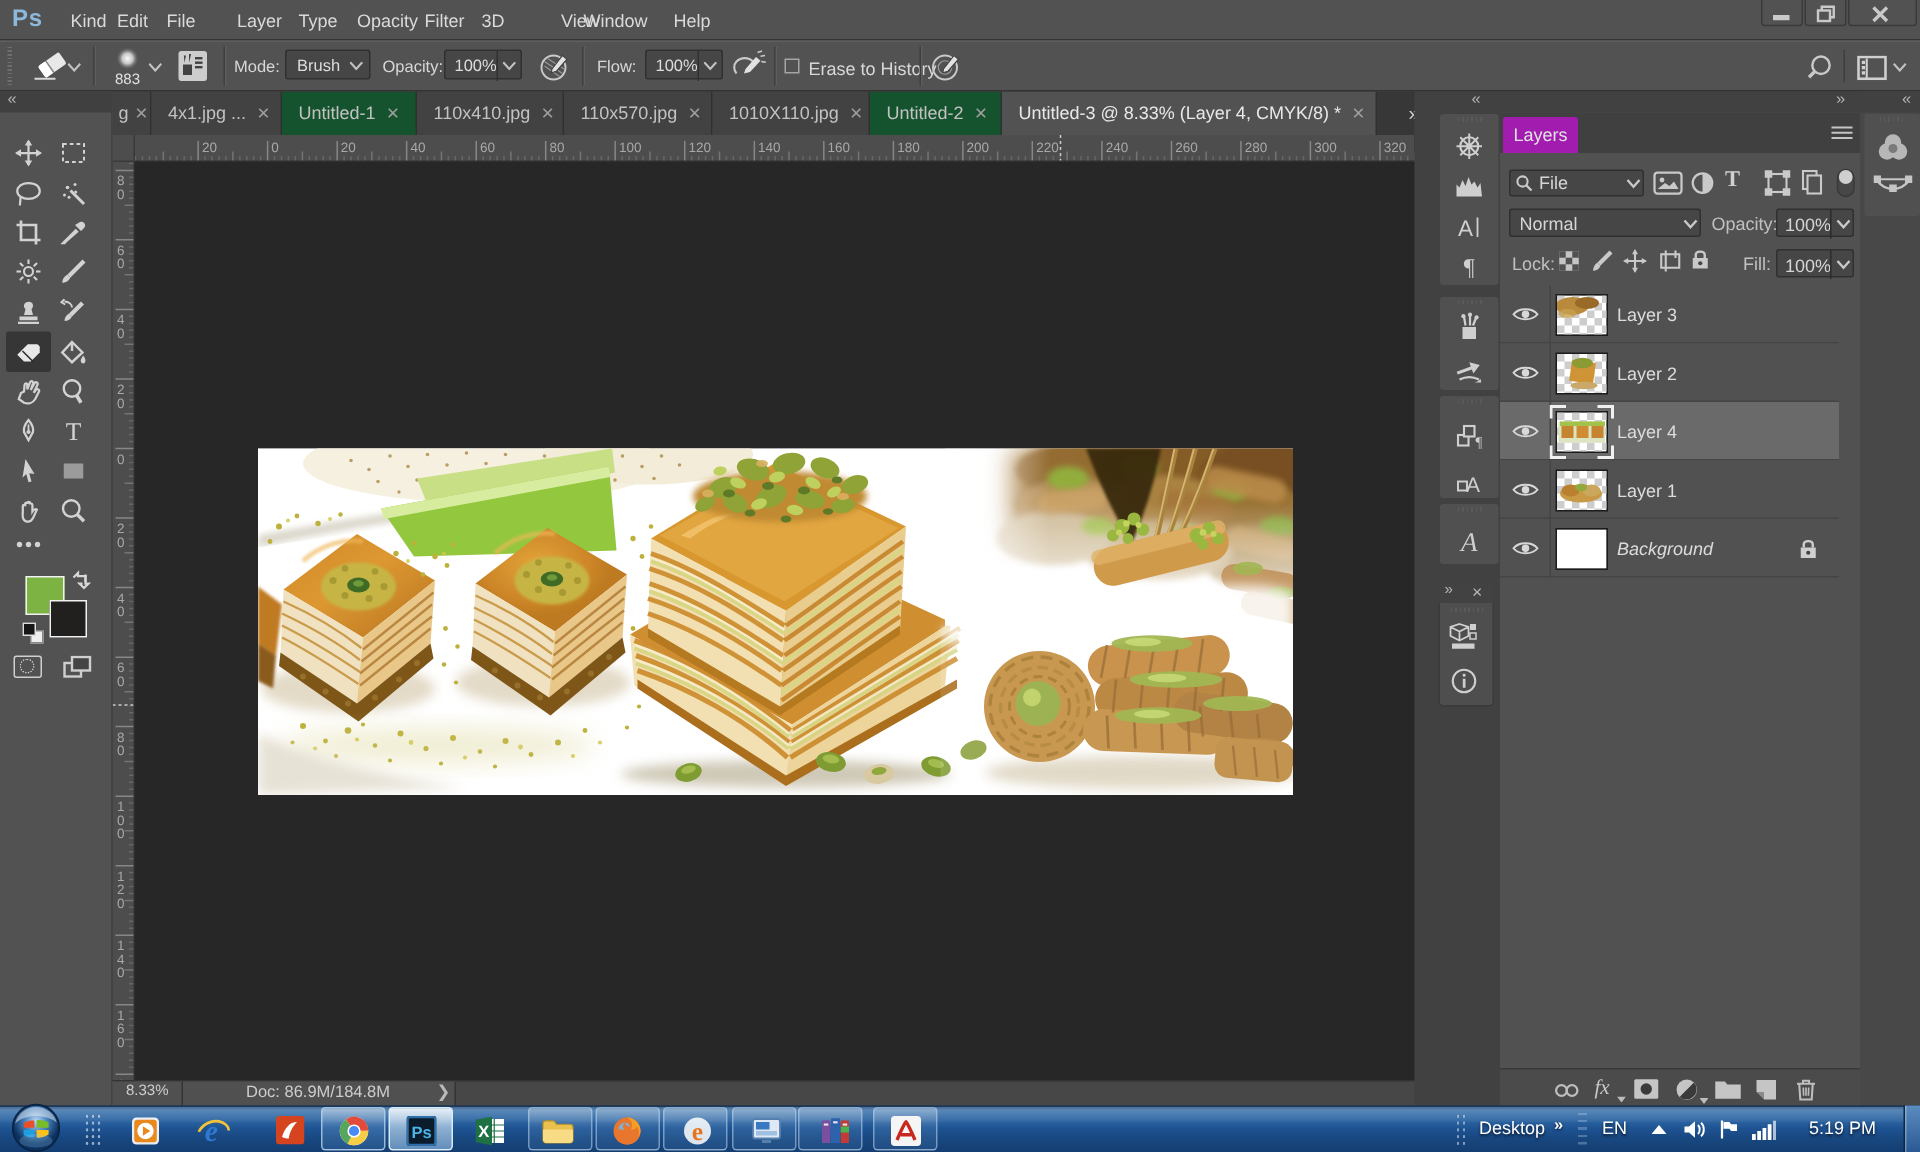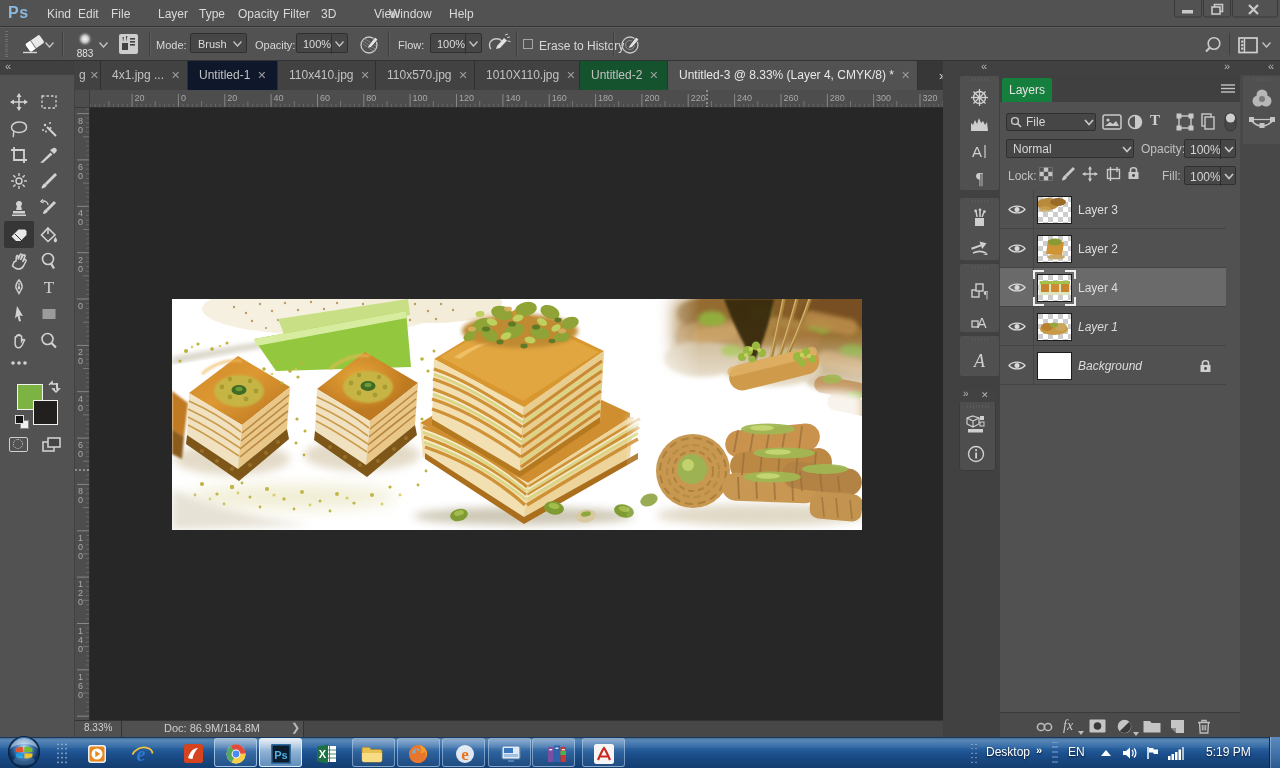--- a/index.html
+++ b/index.html
@@ -854,21 +854,21 @@
     <text x="3" y="636.2" font-size="9" fill="#a8a8a8" font-family="Liberation Sans, sans-serif">0</text>
     <line x1="11" y1="612.8" x2="15" y2="612.8" stroke="#666666" stroke-width="1"></line>
     <line x1="0" y1="362" x2="15" y2="362" stroke="#cccccc" stroke-width="1" stroke-dasharray="2,2"></line>
     <line x1="14.5" y1="0" x2="14.5" y2="612" stroke="#303030" stroke-width="1"></line>
   </svg>
 <div style="position:absolute;left:75px;top:90px;width:15px;height:18px;background:#4d4d4d;border-right:1px solid #3a3a3a;border-bottom:1px solid #3a3a3a"></div>
 
 <div style="position:absolute;left:75px;top:61px;width:868px;height:29px;background:#373737"></div>
 <div style="position:absolute;left:75px;top:61px;width:26px;height:29px;background:#424242;border-right:1px solid #303030;color:#c2c2c2;font-size:12px;line-height:29px;overflow:hidden;white-space:nowrap"><span style="padding-left:4px">g</span><span style="margin-left:4px;color:#9d9d9d;font-size:11px">✕</span></div>
 <div style="position:absolute;left:101px;top:61px;width:87px;height:29px;background:#424242;border-right:1px solid #303030;color:#c2c2c2;font-size:12px;line-height:29px;overflow:hidden;white-space:nowrap"><span style="padding-left:11px">4x1.jpg ...</span><span style="margin-left:7px;color:#9d9d9d;font-size:11px">✕</span></div>
-<div style="position:absolute;left:188px;top:61px;width:90px;height:29px;background:#0f172a;border-right:1px solid #303030;color:#c2c2c2;font-size:12px;line-height:29px;overflow:hidden;white-space:nowrap"><span style="padding-left:11px">Untitled-1</span><span style="margin-left:7px;color:#9d9d9d;font-size:11px">✕</span></div>
+<div style="position:absolute;left:188px;top:61px;width:90px;height:29px;background:#14532d;border-right:1px solid #303030;color:#c2c2c2;font-size:12px;line-height:29px;overflow:hidden;white-space:nowrap"><span style="padding-left:11px">Untitled-1</span><span style="margin-left:7px;color:#9d9d9d;font-size:11px">✕</span></div>
 <div style="position:absolute;left:278px;top:61px;width:98px;height:29px;background:#424242;border-right:1px solid #303030;color:#c2c2c2;font-size:12px;line-height:29px;overflow:hidden;white-space:nowrap"><span style="padding-left:11px">110x410.jpg</span><span style="margin-left:7px;color:#9d9d9d;font-size:11px">✕</span></div>
 <div style="position:absolute;left:376px;top:61px;width:99px;height:29px;background:#424242;border-right:1px solid #303030;color:#c2c2c2;font-size:12px;line-height:29px;overflow:hidden;white-space:nowrap"><span style="padding-left:11px">110x570.jpg</span><span style="margin-left:7px;color:#9d9d9d;font-size:11px">✕</span></div>
 <div style="position:absolute;left:475px;top:61px;width:105px;height:29px;background:#424242;border-right:1px solid #303030;color:#c2c2c2;font-size:12px;line-height:29px;overflow:hidden;white-space:nowrap"><span style="padding-left:11px">1010X110.jpg</span><span style="margin-left:7px;color:#9d9d9d;font-size:11px">✕</span></div>
 <div style="position:absolute;left:580px;top:61px;width:88px;height:29px;background:#14532d;border-right:1px solid #303030;color:#c2c2c2;font-size:12px;line-height:29px;overflow:hidden;white-space:nowrap"><span style="padding-left:11px">Untitled-2</span><span style="margin-left:7px;color:#9d9d9d;font-size:11px">✕</span></div>
 <div style="position:absolute;left:668px;top:61px;width:250px;height:29px;background:#525252;border-right:1px solid #303030;color:#e8e8e8;font-size:12px;line-height:29px;overflow:hidden;white-space:nowrap"><span style="padding-left:11px">Untitled-3 @ 8.33% (Layer 4, CMYK/8) *</span><span style="margin-left:7px;color:#9d9d9d;font-size:11px">✕</span></div>
 <div style="position:absolute;left:933px;top:61px;width:10px;height:29px;background:#373737"></div>
 <div style="position:absolute;left:939px;top:68px;color:#d2d2d2;font-size:13px;letter-spacing:-1px">»</div>
 <div style="position:absolute;left:0;top:0;width:1280px;height:27px;background:#525252;border-bottom:1px solid #353535"></div>
 <div style="position:absolute;left:8px;top:4px;color:#8cb8dc;font-size:16px;font-weight:bold;letter-spacing:0.5px">Ps</div>
 <div style="position:absolute;left:47px;top:7px;color:#dadada;font-size:12px">Kind</div>
@@ -1186,21 +1186,21 @@
     </svg></div>
 <div style="position:absolute;left:967px;top:445px;width:18px;height:18px"><svg width="18" height="18">
       <circle cx="9" cy="9" r="7.5" fill="none" stroke="#cfcfcf" stroke-width="1.4"></circle>
       <rect x="8.2" y="7.5" width="1.8" height="6" fill="#cfcfcf"></rect>
       <rect x="8.2" y="4.2" width="1.8" height="1.9" fill="#cfcfcf"></rect>
     </svg></div>
 <div style="position:absolute;left:1000px;top:61px;width:240px;height:14px;background:#414141"></div>
 <div style="position:absolute;left:1224px;top:60px;color:#b5b5b5;font-size:11px;letter-spacing:-2px">»</div>
 <div style="position:absolute;left:1000px;top:75px;width:240px;height:662px;background:#515151"></div>
 <div style="position:absolute;left:1000px;top:75px;width:240px;height:27px;background:#404040"></div>
-<div style="position:absolute;left:1002px;top:78px;width:50px;height:24px;background:#15803d;border-radius:2px 2px 0 0;color:#e2e2e2;font-size:12px;line-height:24px;text-align:center">Layers</div>
+<div style="position:absolute;left:1002px;top:78px;width:50px;height:24px;background:#a21caf;border-radius:2px 2px 0 0;color:#e2e2e2;font-size:12px;line-height:24px;text-align:center">Layers</div>
 <svg width="16" height="12" style="position:absolute;left:1220px;top:83px">
     <g stroke="#c5c5c5" stroke-width="1.4">
       <line x1="1" y1="2" x2="15" y2="2"></line>
       <line x1="1" y1="5.5" x2="15" y2="5.5"></line>
       <line x1="1" y1="9" x2="15" y2="9"></line>
     </g>
   </svg>
 <div style="position:absolute;left:1006px;top:113px;width:90px;height:18px;background:#464646;border:1px solid #303030;border-radius:2px"></div>
 <svg width="12" height="12" style="position:absolute;left:1010px;top:116px">
     <circle cx="5" cy="5" r="3.4" fill="none" stroke="#c9c9c9" stroke-width="1.4"></circle>
@@ -1429,21 +1429,21 @@
         <rect x="25" y="25" width="5" height="5" fill="#c8c8c8"></rect>
         <rect x="30" y="0" width="5" height="5" fill="#c8c8c8"></rect>
         <rect x="30" y="10" width="5" height="5" fill="#c8c8c8"></rect>
         <rect x="30" y="20" width="5" height="5" fill="#c8c8c8"></rect>
       </g>
       <ellipse cx="16" cy="15" rx="14" ry="6" fill="#c89a46"></ellipse>
       <ellipse cx="9" cy="13" rx="6" ry="4" fill="#b9812f"></ellipse>
       <ellipse cx="23" cy="13" rx="6" ry="4" fill="#caa75c"></ellipse>
       <ellipse cx="16" cy="11" rx="4" ry="2.5" fill="#93a83e"></ellipse>
     </svg></div>
-<div style="position:absolute;left:1078px;top:320px;color:#dcdcdc;font-size:12px;font-style:italic;">Layer 1</div>
+<div style="position:absolute;left:1078px;top:320px;color:#dcdcdc;font-size:12px;">Layer 1</div>
 <div style="position:absolute;left:1000px;top:346px;width:226px;height:39px;background:#515151;border-bottom:1px solid #454545"></div>
 <svg width="18" height="13" style="position:absolute;left:1008px;top:359px">
     <path d="M1,6.5 C4.5,2 13.5,2 17,6.5 C13.5,11 4.5,11 1,6.5 Z" fill="none" stroke="#d8d8d8" stroke-width="1.3"></path>
     <circle cx="9" cy="6.5" r="2.5" fill="#d8d8d8"></circle>
   </svg>
 <div style="position:absolute;left:1033px;top:346px;width:1px;height:39px;background:#454545"></div>
 <div style="position:absolute;left:1037px;top:352px;width:35px;height:28px;border:1px solid #1c1c1c"><svg width="33" height="26">
       <rect width="33" height="26" fill="#ffffff"></rect>
     </svg></div>
 <div style="position:absolute;left:1078px;top:359px;color:#dcdcdc;font-size:12px;font-style:italic;">Background</div>

